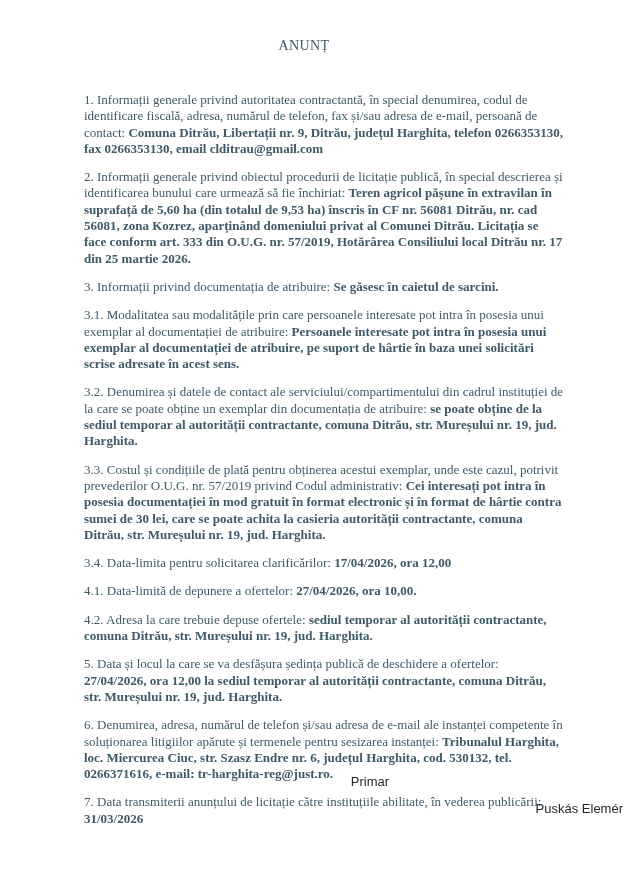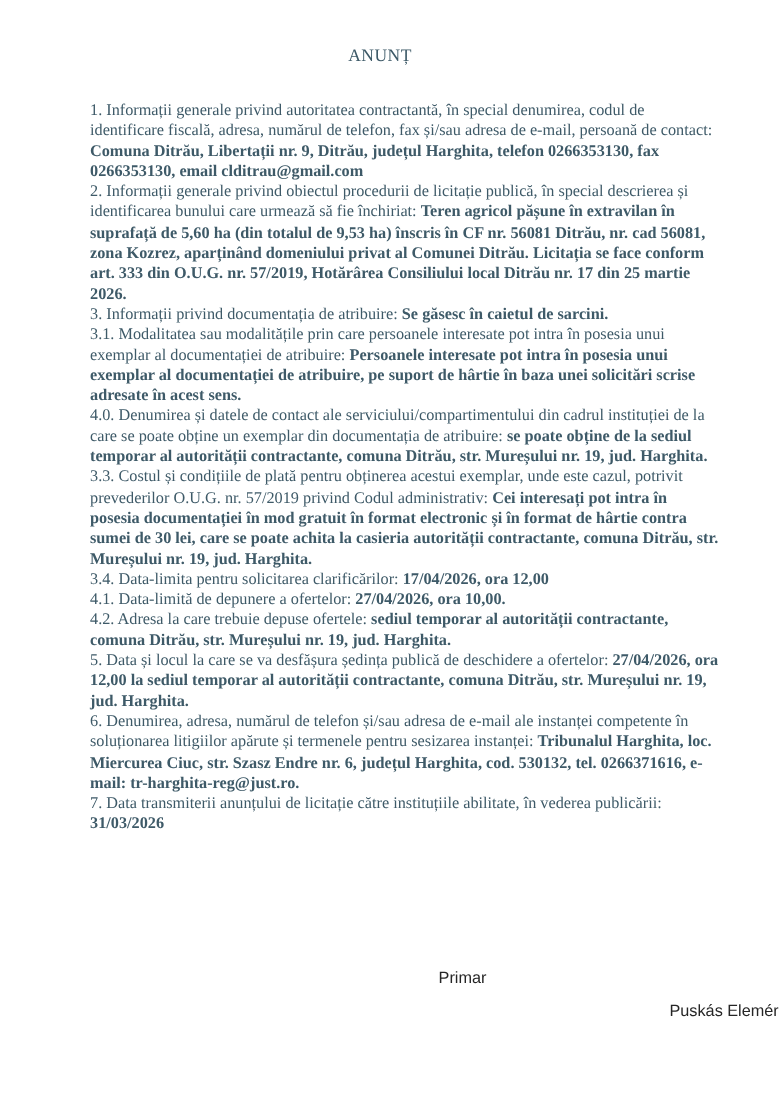--- a/index.html
+++ b/index.html
@@ -30,21 +30,21 @@
     position: absolute;
     top: 80px;
     left: 72px;
     width: 504px;
     font-size: 13px;
     line-height: 16.3px;
     color: var(--doc-color, #3e5a68);
     text-align: left;
   }
   .doc-body p {
-    margin: 0;
+    margin: 12px;
     padding: 0;
   }
   .doc-body b {
     font-weight: bold;
   }
   .signature {
     position: absolute;
     top: 774px;
     left: 0;
     width: 623px;
@@ -69,21 +69,21 @@
 <body>
 
 <div class="page">
   <div class="doc-title">ANUNȚ</div>
 
   <div class="doc-body">
       <p><span>1. Informații generale privind autoritatea contractantă, în special denumirea, codul de identificare fiscală, adresa, numărul de telefon, fax și/sau adresa de e-mail, persoană de contact: </span><b>Comuna Ditrău, Libertații nr. 9, Ditrău, județul Harghita, telefon 0266353130, fax 0266353130, email clditrau@gmail.com</b></p>
       <p><span>2. Informații generale privind obiectul procedurii de licitație publică, în special descrierea și identificarea bunului care urmează să fie închiriat: </span><b>Teren agricol pășune în extravilan în suprafață de 5,60 ha (din totalul de 9,53 ha) înscris în CF nr. 56081 Ditrău, nr. cad 56081, zona Kozrez, aparținând domeniului privat al Comunei Ditrău. Licitația se face conform art. 333 din O.U.G. nr. 57/2019, Hotărârea Consiliului local Ditrău nr. 17 din 25 martie 2026.</b></p>
       <p><span>3. Informații privind documentația de atribuire: </span><b>Se găsesc în caietul de sarcini.</b></p>
       <p><span>3.1. Modalitatea sau modalitățile prin care persoanele interesate pot intra în posesia unui exemplar al documentației de atribuire: </span><b>Persoanele interesate pot intra în posesia unui exemplar al documentației de atribuire, pe suport de hârtie în baza unei solicitări scrise adresate în acest sens.</b></p>
-      <p><span>4.0. Denumirea și datele de contact ale serviciului/compartimentului din cadrul instituției de la care se poate obține un exemplar din documentația de atribuire: </span><b>se poate obține de la sediul temporar al autorității contractante, comuna Ditrău, str. Mureșului nr. 19, jud. Harghita.</b></p>
+      <p><span>3.2. Denumirea și datele de contact ale serviciului/compartimentului din cadrul instituției de la care se poate obține un exemplar din documentația de atribuire: </span><b>se poate obține de la sediul temporar al autorității contractante, comuna Ditrău, str. Mureșului nr. 19, jud. Harghita.</b></p>
       <p><span>3.3. Costul și condițiile de plată pentru obținerea acestui exemplar, unde este cazul, potrivit prevederilor O.U.G. nr. 57/2019 privind Codul administrativ: </span><b>Cei interesați pot intra în posesia documentației în mod gratuit în format electronic și în format de hârtie contra sumei de 30 lei, care se poate achita la casieria autorității contractante, comuna Ditrău, str. Mureșului nr. 19, jud. Harghita.</b></p>
       <p><span>3.4. Data-limita pentru solicitarea clarificărilor: </span><b>17/04/2026, ora 12,00</b></p>
       <p><span>4.1. Data-limită de depunere a ofertelor: </span><b>27/04/2026, ora 10,00.</b></p>
       <p><span>4.2. Adresa la care trebuie depuse ofertele: </span><b>sediul temporar al autorității contractante, comuna Ditrău, str. Mureșului nr. 19, jud. Harghita.</b></p>
       <p><span>5. Data și locul la care se va desfășura ședința publică de deschidere a ofertelor: </span><b>27/04/2026, ora 12,00 la sediul temporar al autorității contractante, comuna Ditrău, str. Mureșului nr. 19, jud. Harghita.</b></p>
       <p><span>6. Denumirea, adresa, numărul de telefon și/sau adresa de e-mail ale instanței competente în soluționarea litigiilor apărute și termenele pentru sesizarea instanței: </span><b>Tribunalul Harghita, loc. Miercurea Ciuc, str. Szasz Endre nr. 6, județul Harghita, cod. 530132, tel. 0266371616, e-mail: tr-harghita-reg@just.ro.</b></p>
       <p><span>7. Data transmiterii anunțului de licitație către instituțiile abilitate, în vederea publicării: </span><b>31/03/2026</b></p>
     </div>
 
   <div class="signature">

